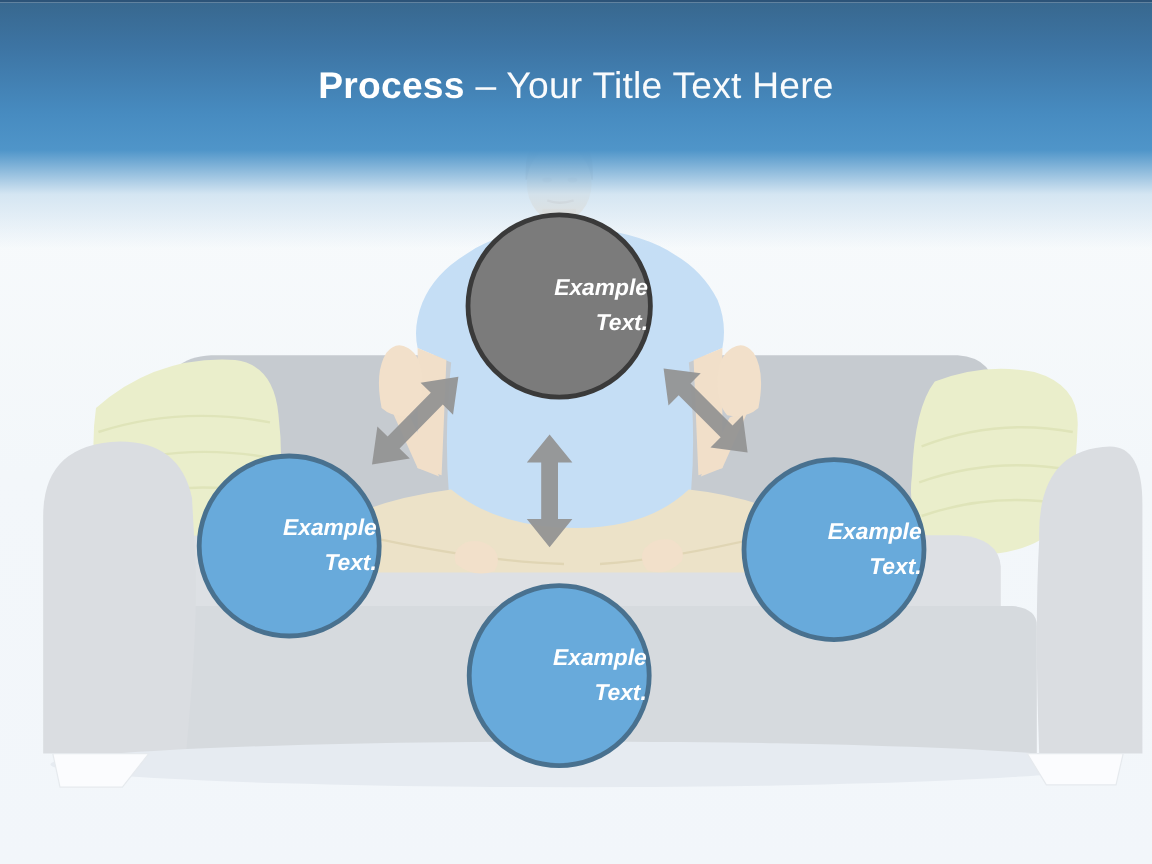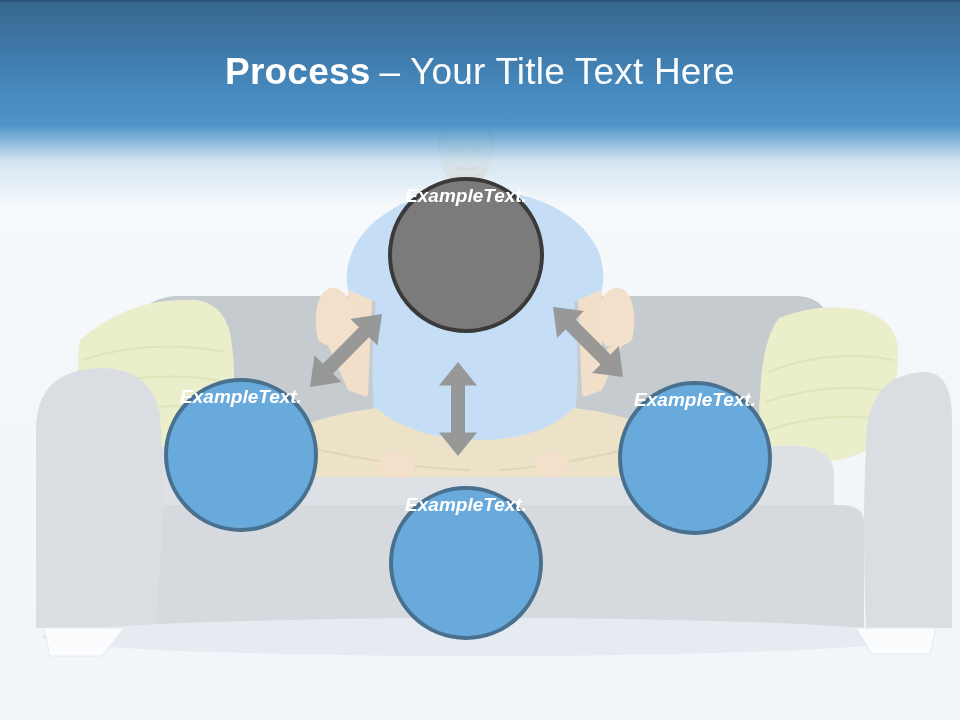--- a/index.html
+++ b/index.html
@@ -13,31 +13,31 @@
   
   .header-gradient {
     position:absolute; left:0; top:0; width:100%; height:205px;
     border-top:2px solid #2c5378;
     background:linear-gradient(180deg,
       #38688f 0%, #3d74a3 18%, #478bc0 45%, #4f95c9 60%,
       rgba(205,225,240,0.82) 78%, rgba(244,248,251,0) 100%);
   }
   .title {
     position:absolute; top:54px; left:0; width:100%;
-    text-align:center; color:#ffffff; font-size:37px; line-height:36px;
+    text-align:center; color:#ffffff; font-size:31px; line-height:36px;
     letter-spacing:0.2px; white-space:nowrap;
   }
   .title .t-bold { font-weight:700; }
   .title .t-rest { font-weight:400; margin-left:9px; opacity:0.97; }
 
   .arrows { position:absolute; left:0; top:0; width:960px; height:720px; }
 
   .node {
     position:absolute; box-sizing:border-box; border-radius:50%;
-    display:flex; flex-direction:row; align-items:flex-start; justify-content:center;
+    display:flex; flex-direction:column; align-items:flex-end; justify-content:center;
     color:#ffffff; font-weight:700; font-style:italic; font-size:19px;
     line-height:1.55; text-align:center;
   }
   .node-top  { left:388px; top:177px; width:156px; height:156px; background:#7b7b7b; border:4px solid #3a3a3a; }
   .node-blue { background:#68aadb; border:4px solid #49718f; }
   .node-left   { left:164px; top:378px; width:154px; height:154px; }
   .node-bottom { left:389px; top:486px; width:154px; height:154px; }
   .node-right  { left:618px; top:381px; width:154px; height:154px; }
 </style>
 </head>

